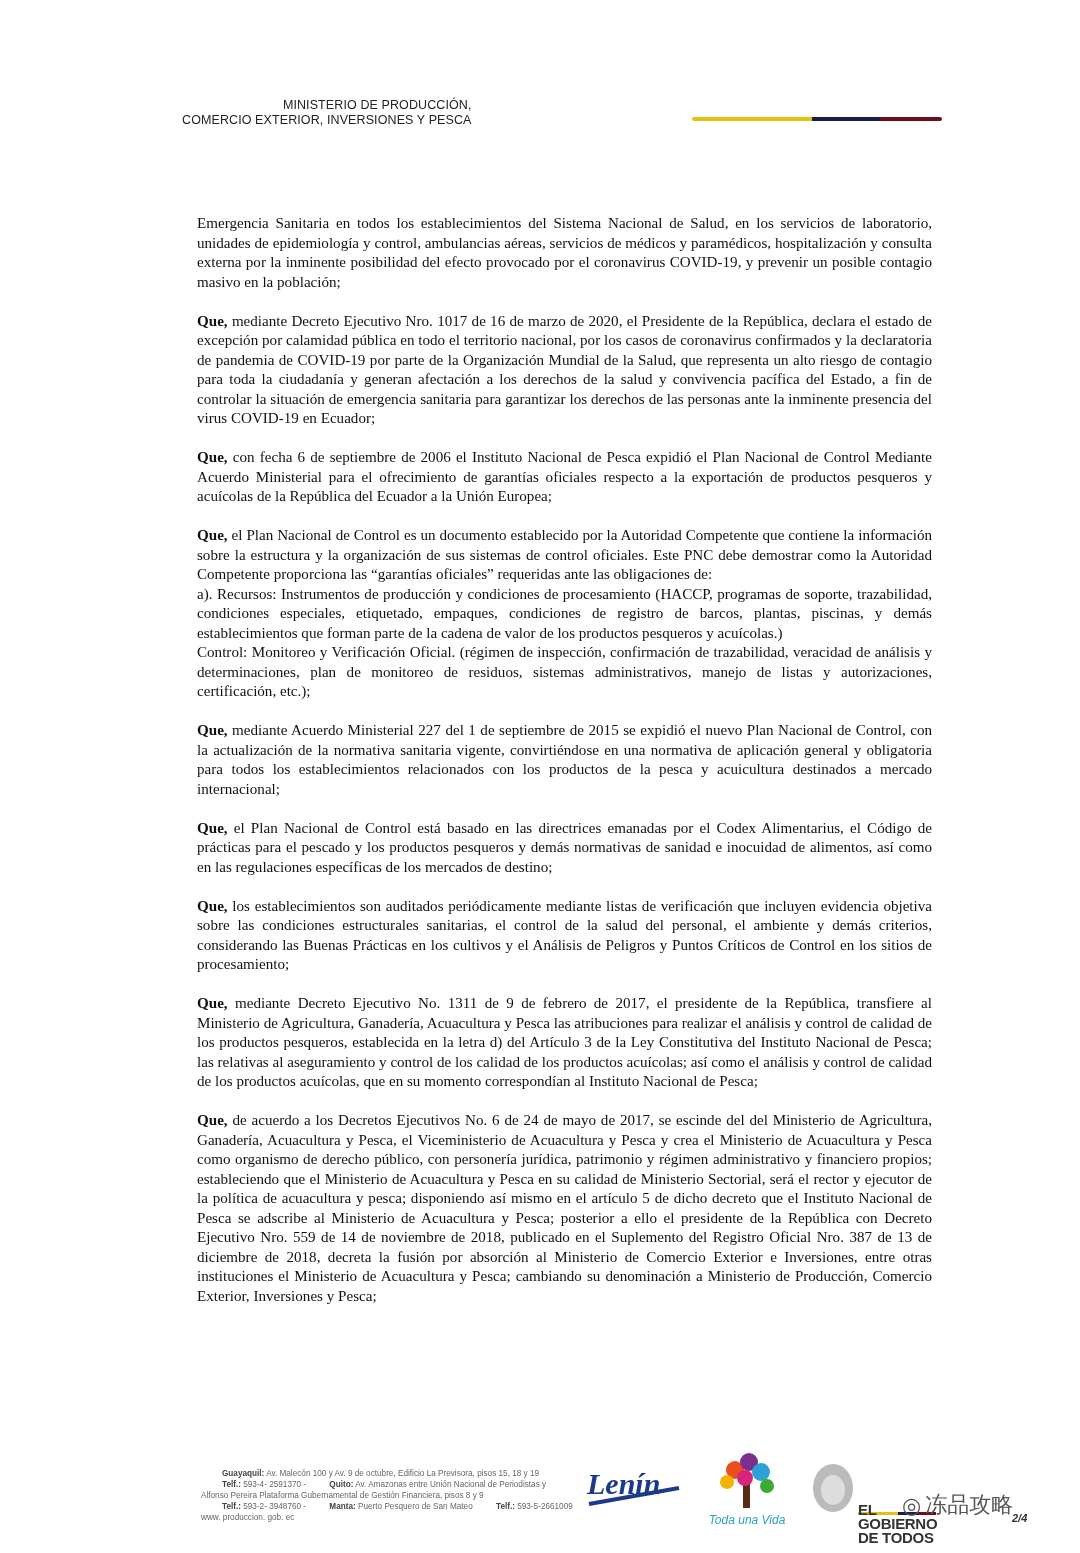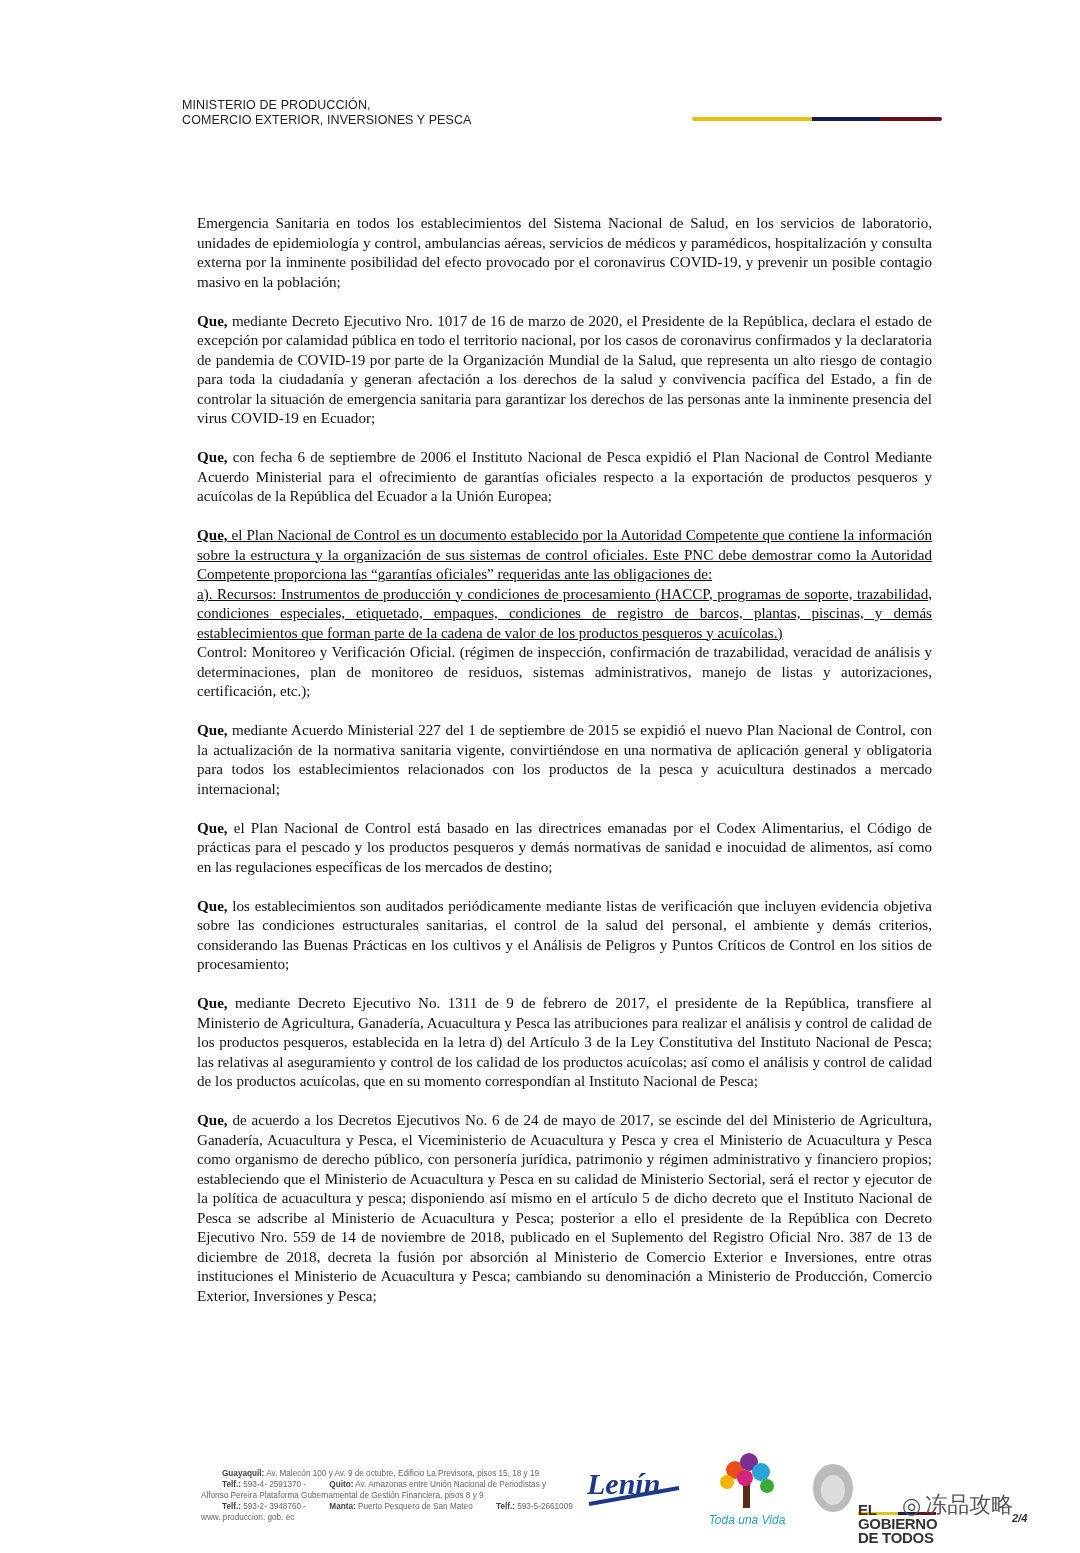--- a/index.html
+++ b/index.html
@@ -1,23 +1,23 @@
 <!DOCTYPE html>
 <html><head>
 <meta charset="utf-8">
 <style>
   html, body { margin: 0; padding: 0; background: #ffffff; }
   body { width: 1080px; height: 1553px; position: relative; overflow: hidden; font-family: "Liberation Serif", serif; color: #111; }
   .header-org { position: absolute; left: 182px; top: 98px; font-family: "Liberation Sans", sans-serif; font-size: 12.5px; line-height: 15px; color: #222; letter-spacing: 0.1px; }
-  .header-org div { white-space: nowrap; }
+  .header-org div { white-space: nowrap; text-align: right; }
   .flag-bar { position: absolute; left: 692px; top: 117px; width: 250px; height: 4px; display: flex; border-radius: 2px; overflow: hidden; }
   .flag-bar span { display: block; height: 100%; }
   .body-text { position: absolute; left: 197px; top: 214px; width: 735px; font-size: 15.1px; line-height: 19.5px; text-align: justify; }
   .body-text p { margin: 0 0 19.5px 0; }
-  .body-text p.tight { margin-bottom: 0; text-decoration: underline; }
+  .body-text p.tight { margin-bottom: 0; }
   .body-text b { font-weight: bold; }
   .footer-addr { position: absolute; left: 201px; top: 1468px; font-family: "Liberation Sans", sans-serif; font-size: 8.2px; line-height: 11px; color: #666; }
   .footer-addr b { color: #444; padding-left: 21px; }
   .footer-signed { position: absolute; left: 12px; top: 1524px; font-family: "Liberation Sans", sans-serif; font-style: italic; font-weight: bold; font-size: 7.5px; color: #222; margin-top: 46px; }
   .logo-lenin { position: absolute; left: 583px; top: 1458px; width: 100px; height: 60px; }
   .logo-tree { position: absolute; left: 705px; top: 1448px; width: 84px; height: 82px; }
   .logo-gob { position: absolute; left: 808px; top: 1458px; width: 140px; height: 60px; }
   .gob-text { position: absolute; left: 858px; top: 1460px; font-family: "Liberation Sans", sans-serif; font-weight: bold; font-size: 15px; line-height: 14px; color: #333; letter-spacing: -0.3px; margin-top: 43px; }
   .watermark { position: absolute; left: 902px; top: 1490px; font-family: "DejaVu Sans", sans-serif; font-size: 22px; color: #555; display: flex; align-items: center; gap: 4px; }
   .page-num { position: absolute; left: 1012px; top: 1512px; font-family: "Liberation Sans", sans-serif; font-weight: bold; font-style: italic; font-size: 11px; color: #333; }

